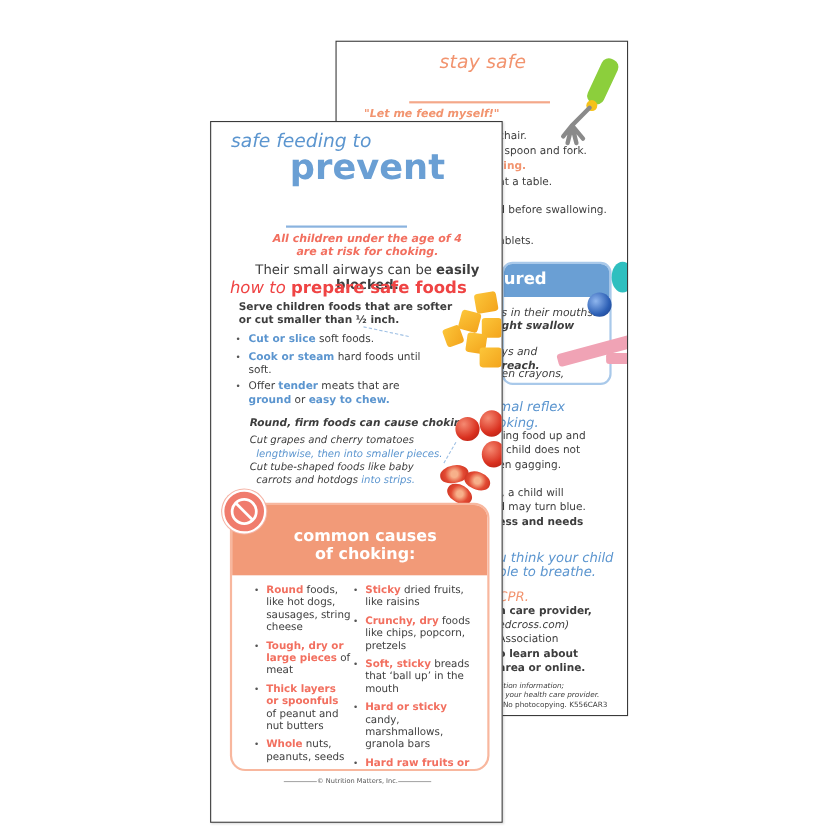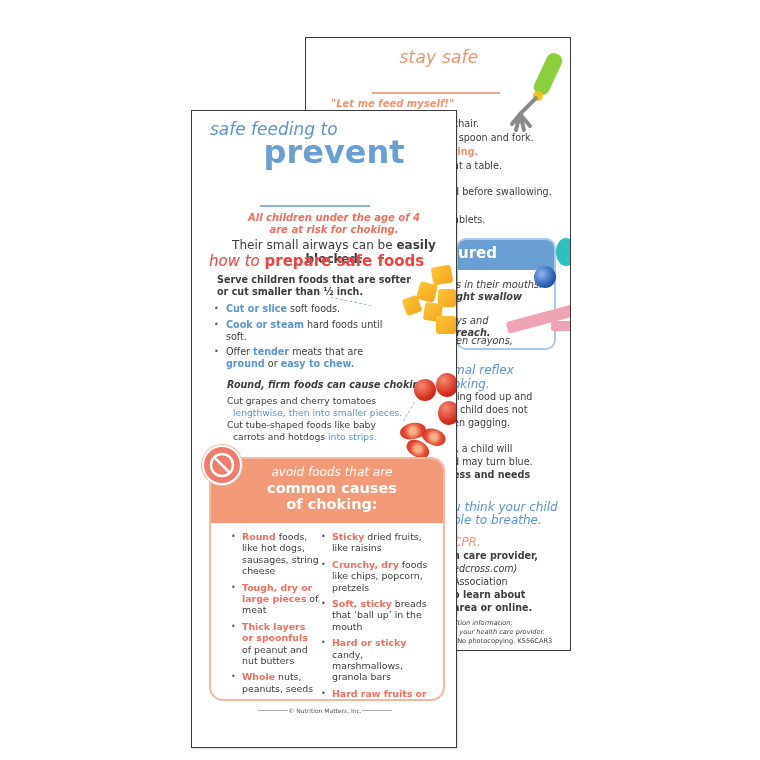--- a/index.html
+++ b/index.html
@@ -39,21 +39,21 @@
   .f-airways b{font-weight:bold;}
   .f-how{position:absolute;left:17px;top:141px;font-size:15px;color:#ef4444;white-space:nowrap;}
   .f-how i{font-style:italic;font-weight:300;}
   .f-how b{font-weight:bold;}
   .f-serve{position:absolute;left:25px;top:163px;font-size:9.6px;font-weight:bold;line-height:12px;}
   .bullets{position:absolute;left:22px;list-style:none;margin:0;padding:0;font-size:9.6px;line-height:12px;}
   .bullets li{position:relative;padding-left:12px;margin-bottom:3.5px;}
   .bullets li::before{content:"•";position:absolute;left:0;top:0;color:#555;font-size:8px;}
   .hl{color:#5b95cf;font-weight:bold;}
   .f-round{position:absolute;left:35px;top:268px;font-size:9.6px;font-style:italic;font-weight:bold;color:#3d3d3d;}
-  .f-cut{position:absolute;left:35px;font-size:9.2px;line-height:11.5px;}
+  .f-cut{position:absolute;left:35px;font-size:9.2px;font-style:italic;line-height:11.5px;}
   .f-cut .blue{color:#5b95cf;}
 
   .mango{position:absolute;border-radius:3px;background:linear-gradient(135deg,#fcc63a,#f3a41c);}
   .tomato{position:absolute;border-radius:50%;background:radial-gradient(circle at 35% 30%,#f58a72,#d9301f 60%,#a81c10);}
   .tomato-half{position:absolute;border-radius:50% 50% 45% 45%;background:radial-gradient(circle at 50% 50%,#f7b08a 20%,#e24a33 55%,#c72b1b);}
 
   .avoid{position:absolute;left:17px;top:346px;width:232px;height:240px;border:2.5px solid #f8b79e;border-radius:14px;background:#fff;overflow:hidden;}
   .avoid-head{position:absolute;left:0;top:0;width:100%;height:64px;background:#f29a78;}
   .avoid-sub{position:absolute;left:0;width:232px;top:6px;text-align:center;color:#fff;font-style:italic;font-size:12px;font-weight:300;padding-left:10px;box-sizing:border-box;}
   .avoid-title{position:absolute;left:0;width:232px;top:21px;text-align:center;color:#fff;font-weight:bold;font-size:14.5px;line-height:16px;padding-left:10px;box-sizing:border-box;}
@@ -169,21 +169,20 @@
     <div class="tomato" style="left:222px;top:268px;width:22px;height:22px;"></div>
     <div class="tomato" style="left:244px;top:262px;width:22px;height:24px;"></div>
     <div class="tomato" style="left:246px;top:290px;width:22px;height:24px;"></div>
     <div class="tomato-half" style="left:208px;top:312px;width:26px;height:16px;transform:rotate(-10deg);"></div>
     <div class="tomato-half" style="left:230px;top:318px;width:24px;height:16px;transform:rotate(20deg);"></div>
     <div class="tomato-half" style="left:214px;top:330px;width:24px;height:16px;transform:rotate(30deg);"></div>
   </div>
 
   <div class="avoid">
     <div class="avoid-head"></div>
-    <div class="avoid-sub">avoid foods that are</div>
     <div class="avoid-title">
       <div>common causes</div>
       <div>of choking:</div>
     </div>
     <ul class="col" style="left:20px;top:72px;width:88px;">
       <li><span class="red">Round</span><span> foods, like hot dogs, sausages, string cheese</span></li>
       <li><span class="red">Tough, dry or large pieces</span><span> of meat</span></li>
       <li><span class="red">Thick layers or spoonfuls</span><span> of peanut and nut butters</span></li>
       <li><span class="red">Whole</span><span> nuts, peanuts, seeds</span></li>
     </ul>

